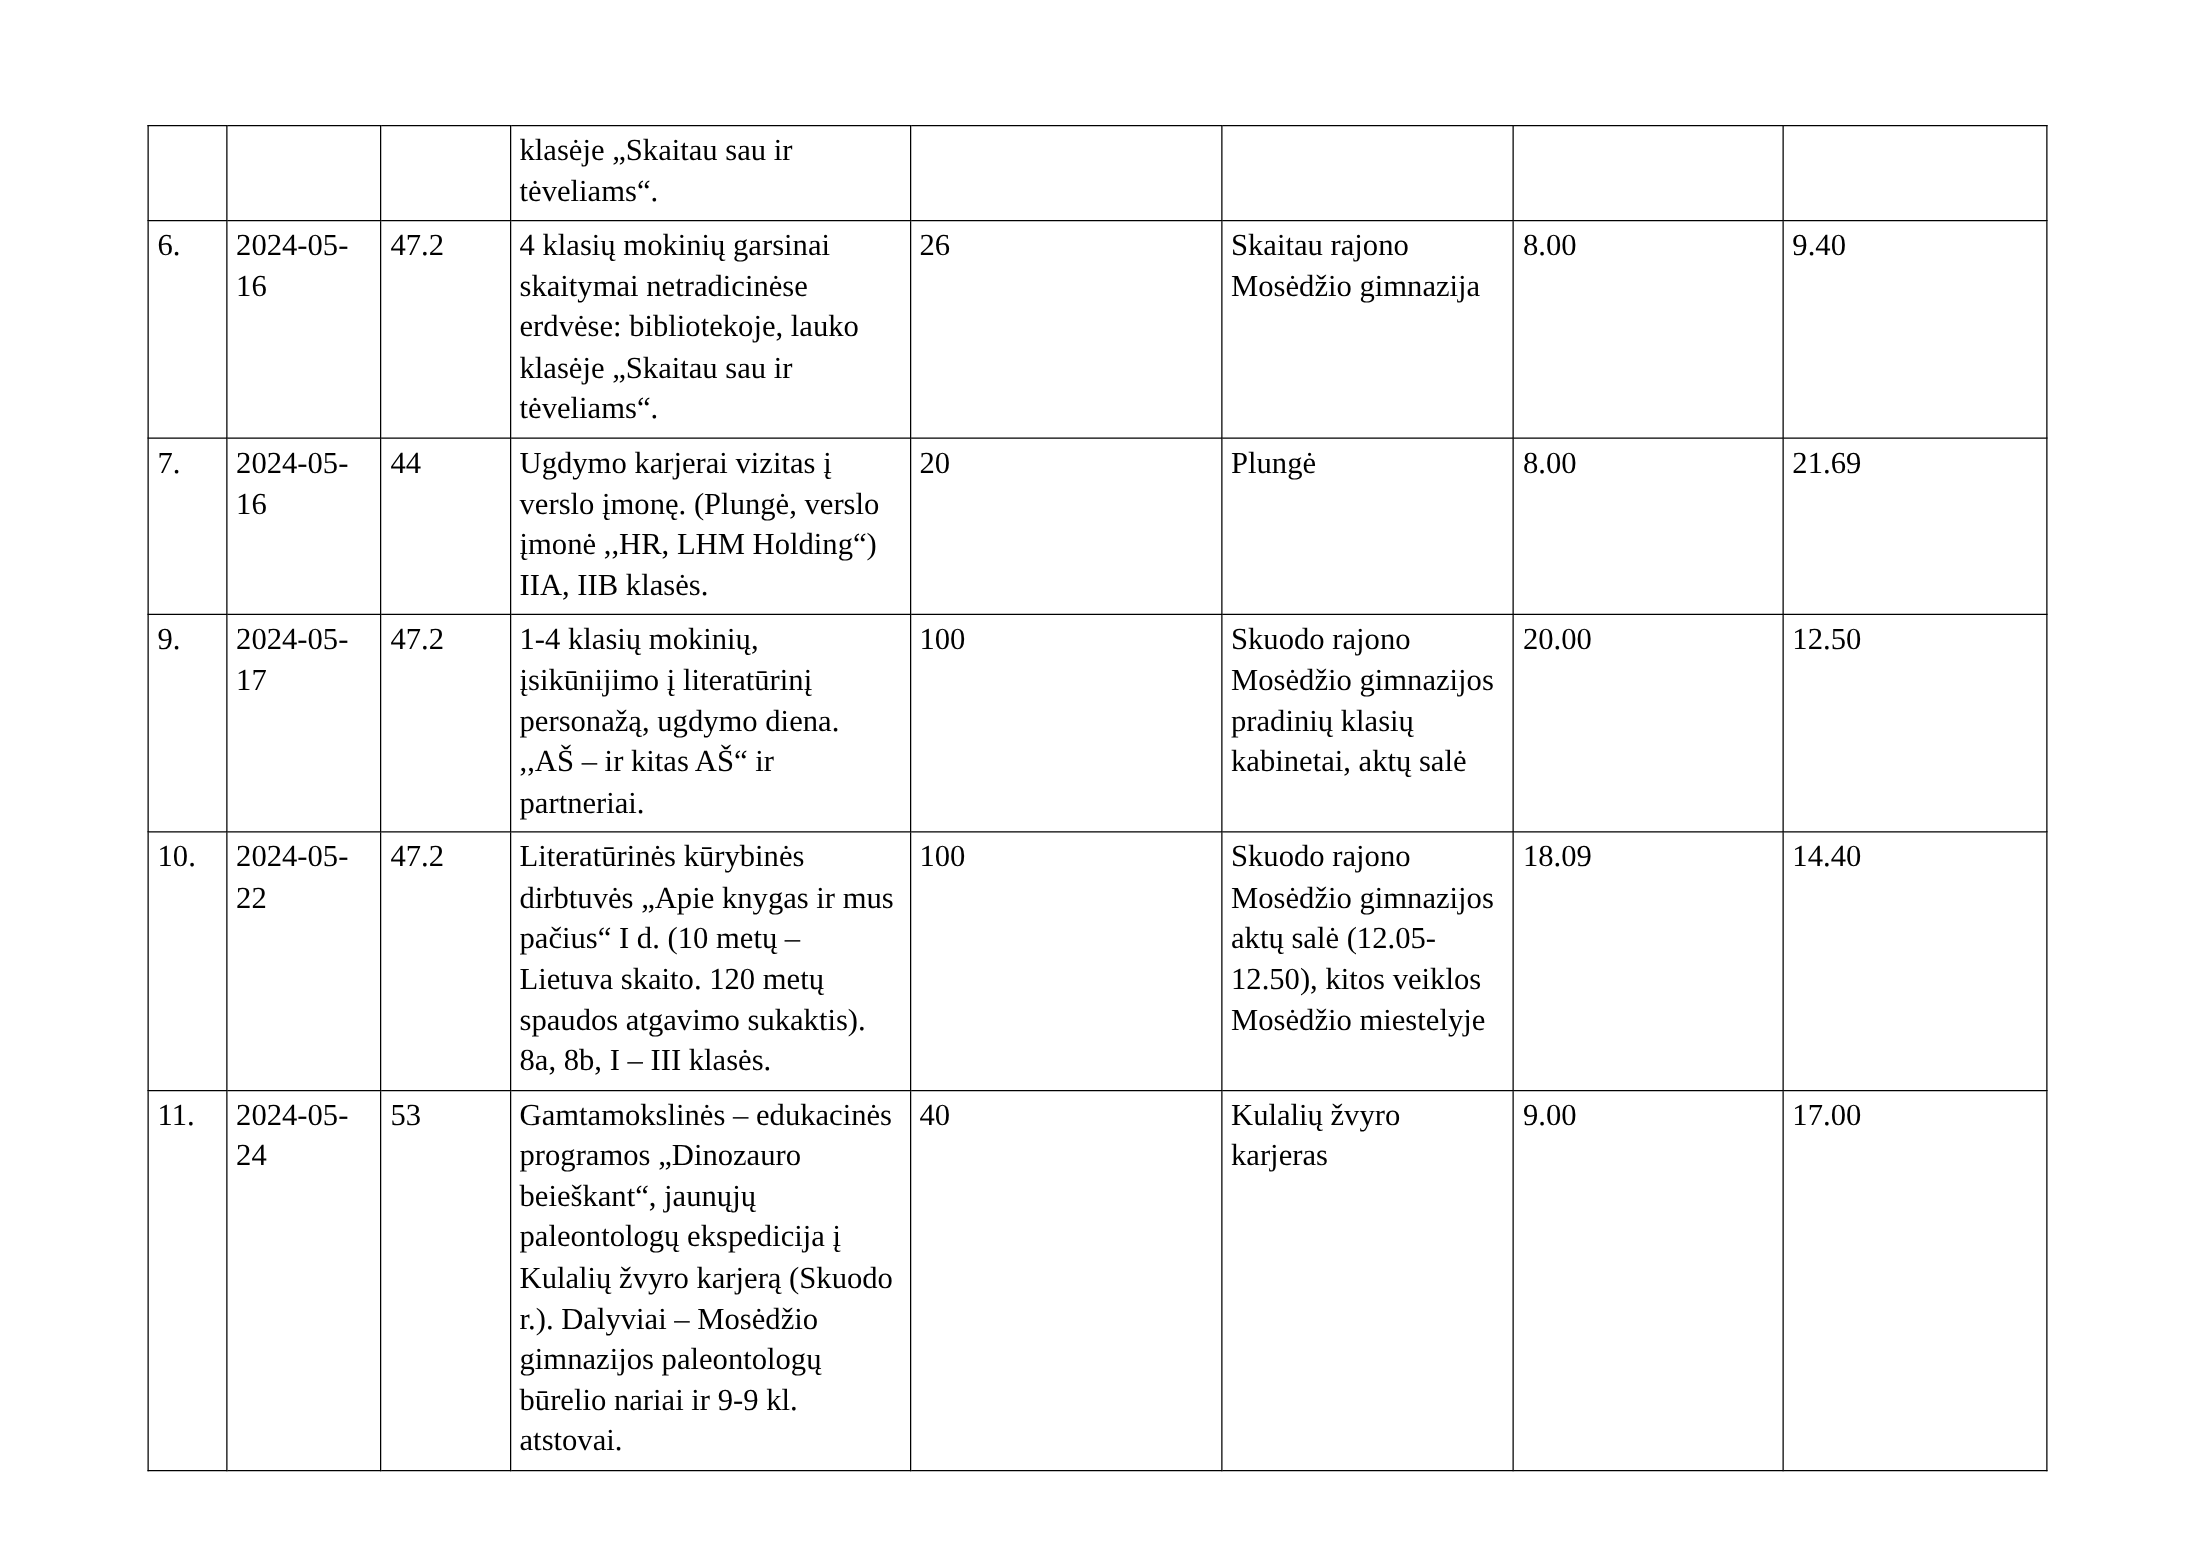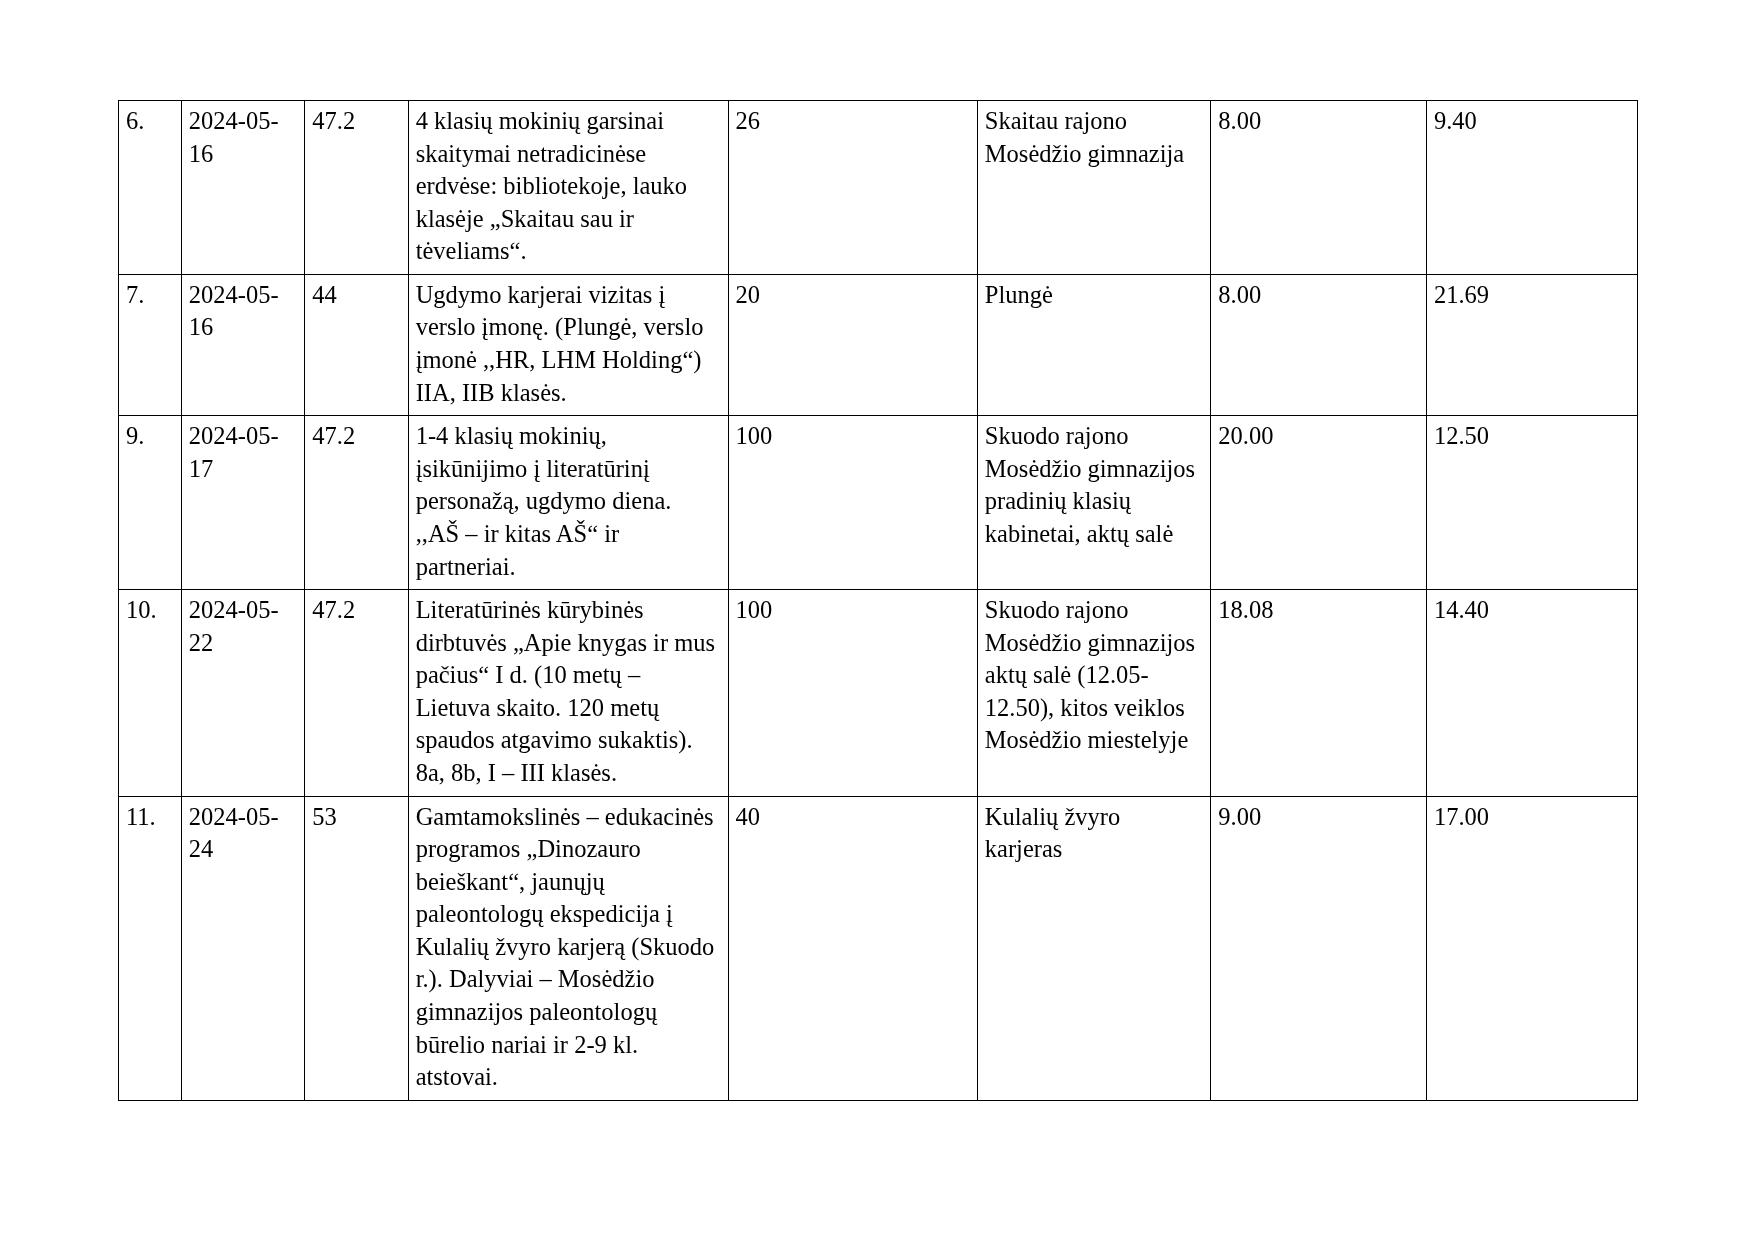--- a/index.html
+++ b/index.html
@@ -54,20 +54,31 @@
       <col class="col-date">
       <col class="col-code">
       <col class="col-desc">
       <col class="col-count">
       <col class="col-place">
       <col class="col-start">
       <col class="col-end">
     </colgroup>
     <tbody>
       <tr>
+        <td></td>
+        <td></td>
+        <td></td>
+        <td class="desc-cell">klasėje „Skaitau sau ir
+tėveliams“.</td>
+        <td></td>
+        <td></td>
+        <td></td>
+        <td></td>
+      </tr>
+      <tr>
         <td>6.</td>
         <td>2024-05-16</td>
         <td>47.2</td>
         <td class="desc-cell"> 4 klasių mokinių garsinai skaitymai netradicinėse erdvėse: bibliotekoje, lauko klasėje „Skaitau sau ir tėveliams“.</td>
         <td>26</td>
         <td>Skaitau rajono Mosėdžio gimnazija</td>
         <td>8.00</td>
         <td>9.40</td>
       </tr>
       <tr>
@@ -91,29 +102,29 @@
         <td>12.50</td>
       </tr>
       <tr>
         <td>10.</td>
         <td>2024-05-22</td>
         <td>47.2</td>
         <td class="desc-cell">Literatūrinės kūrybinės dirbtuvės „Apie knygas ir mus pačius“ I d.
 (10 metų – Lietuva skaito. 120 metų spaudos atgavimo sukaktis). 8a, 8b, I – III klasės.</td>
         <td>100</td>
         <td>Skuodo rajono Mosėdžio gimnazijos aktų salė (12.05-12.50), kitos veiklos Mosėdžio miestelyje</td>
-        <td>18.08</td>
+        <td>18.09</td>
         <td>14.40</td>
       </tr>
       <tr>
         <td>11.</td>
         <td>2024-05-24</td>
         <td>53</td>
         <td class="desc-cell">Gamtamokslinės – edukacinės programos „Dinozauro beieškant“, jaunųjų paleontologų ekspedicija į Kulalių žvyro karjerą (Skuodo r.).
-Dalyviai – Mosėdžio gimnazijos paleontologų būrelio nariai ir 2-9 kl. atstovai.</td>
+Dalyviai – Mosėdžio gimnazijos paleontologų būrelio nariai ir 9-9 kl. atstovai.</td>
         <td>40</td>
         <td>Kulalių žvyro karjeras</td>
         <td>9.00</td>
         <td>17.00</td>
       </tr>
     </tbody>
   </table>
 </div>
 
 </body></html>

